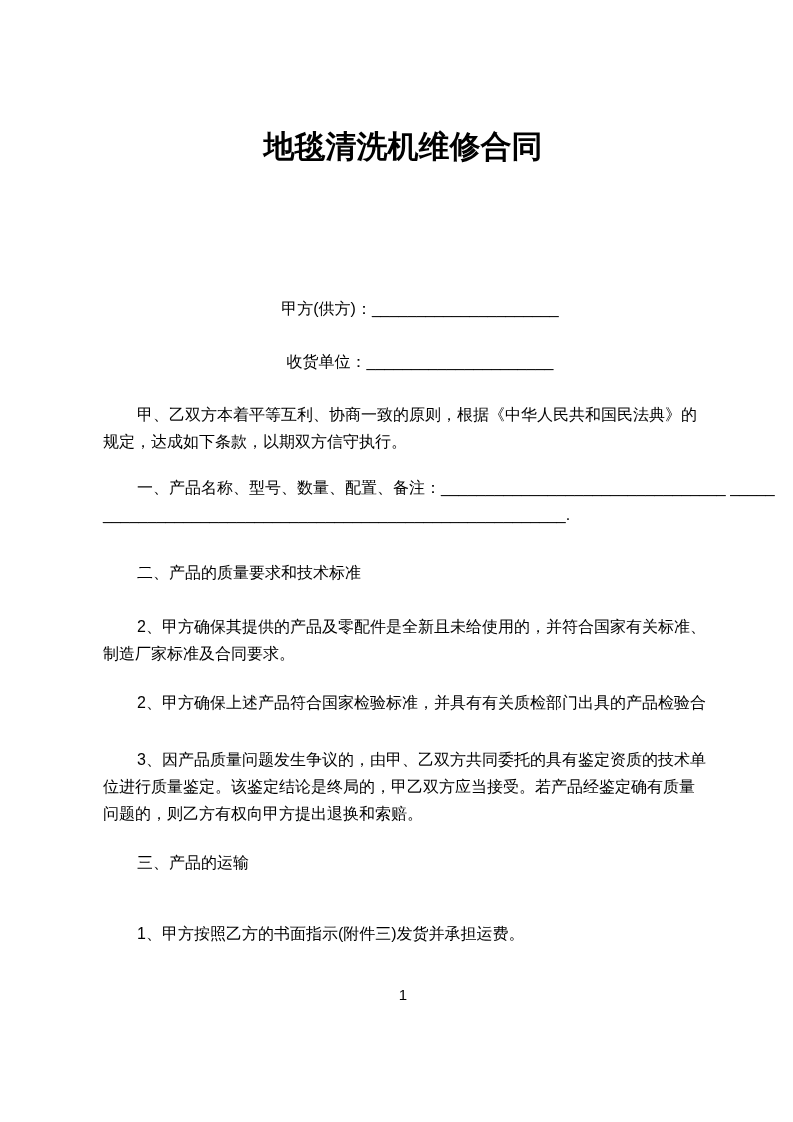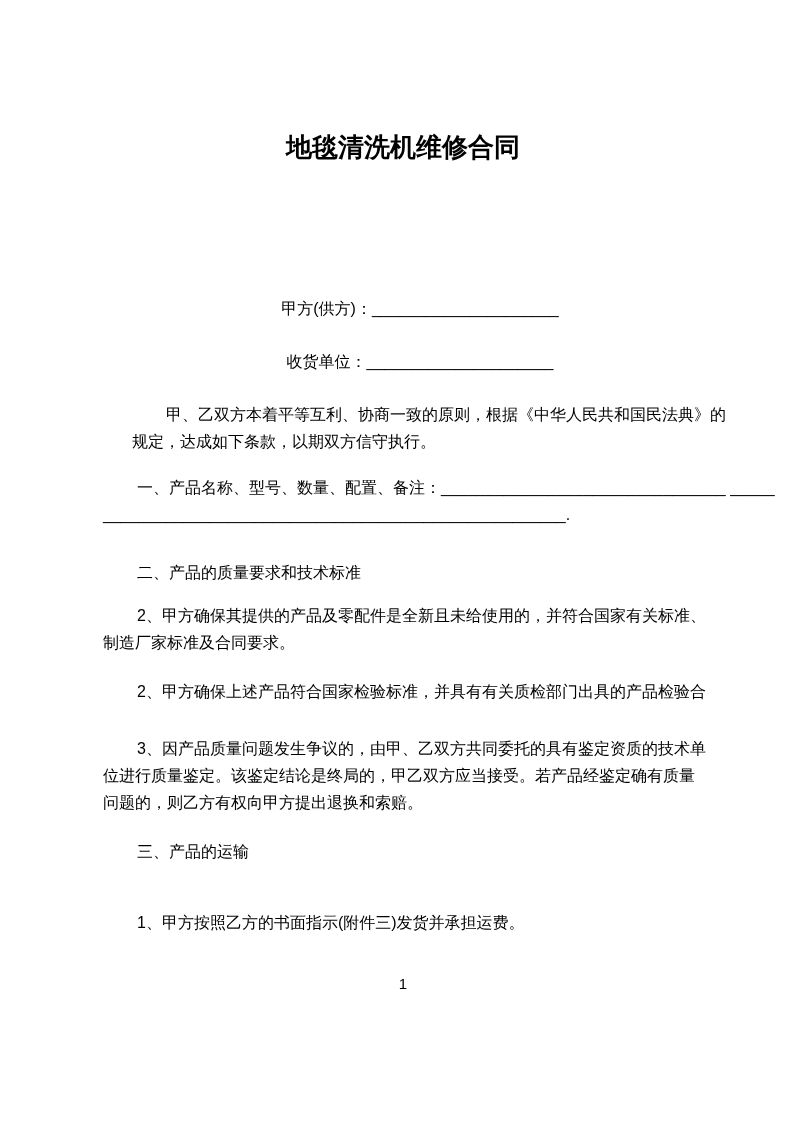--- a/index.html
+++ b/index.html
@@ -10,39 +10,39 @@
     box-sizing: border-box;
     background: #ffffff;
     padding: 130px 90px 0 103px;
     font-family: "Liberation Sans", sans-serif;
     font-size: 16px;
     line-height: 27px;
     color: #000000;
     overflow: hidden;
   }
   .title {
-    font-size: 26px;
+    font-size: 31px;
     line-height: 34px;
     font-weight: bold;
     text-align: center;
     margin: 0 0 131px 0;
   }
   .party-line {
     line-height: 27px;
     margin: 0 0 26px 0;
     text-indent: 34px;
     white-space: nowrap;
     text-align: center;
   }
   .para { margin: 0; }
   .line { line-height: 27px; white-space: nowrap; }
   .indent { text-indent: 34px; }
-  .mA { margin-bottom: 19px; margin-left: 29px; }
+  .mA { margin-bottom: 19px; }
   .mB { margin-bottom: 31px; }
-  .mH2 { margin-bottom: 16px; }
+  .mH2 { margin-bottom: 27px; }
   .mC { margin-bottom: 22px; }
   .mD { margin-bottom: 30px; }
   .mE { margin-bottom: 22px; }
   .mH3 { margin-bottom: 44px; }
   .mF { margin-bottom: 38px; }
   .page-num {
     margin-top: 0;
     font-size: 15px;
     line-height: 20px;
     text-align: center;

